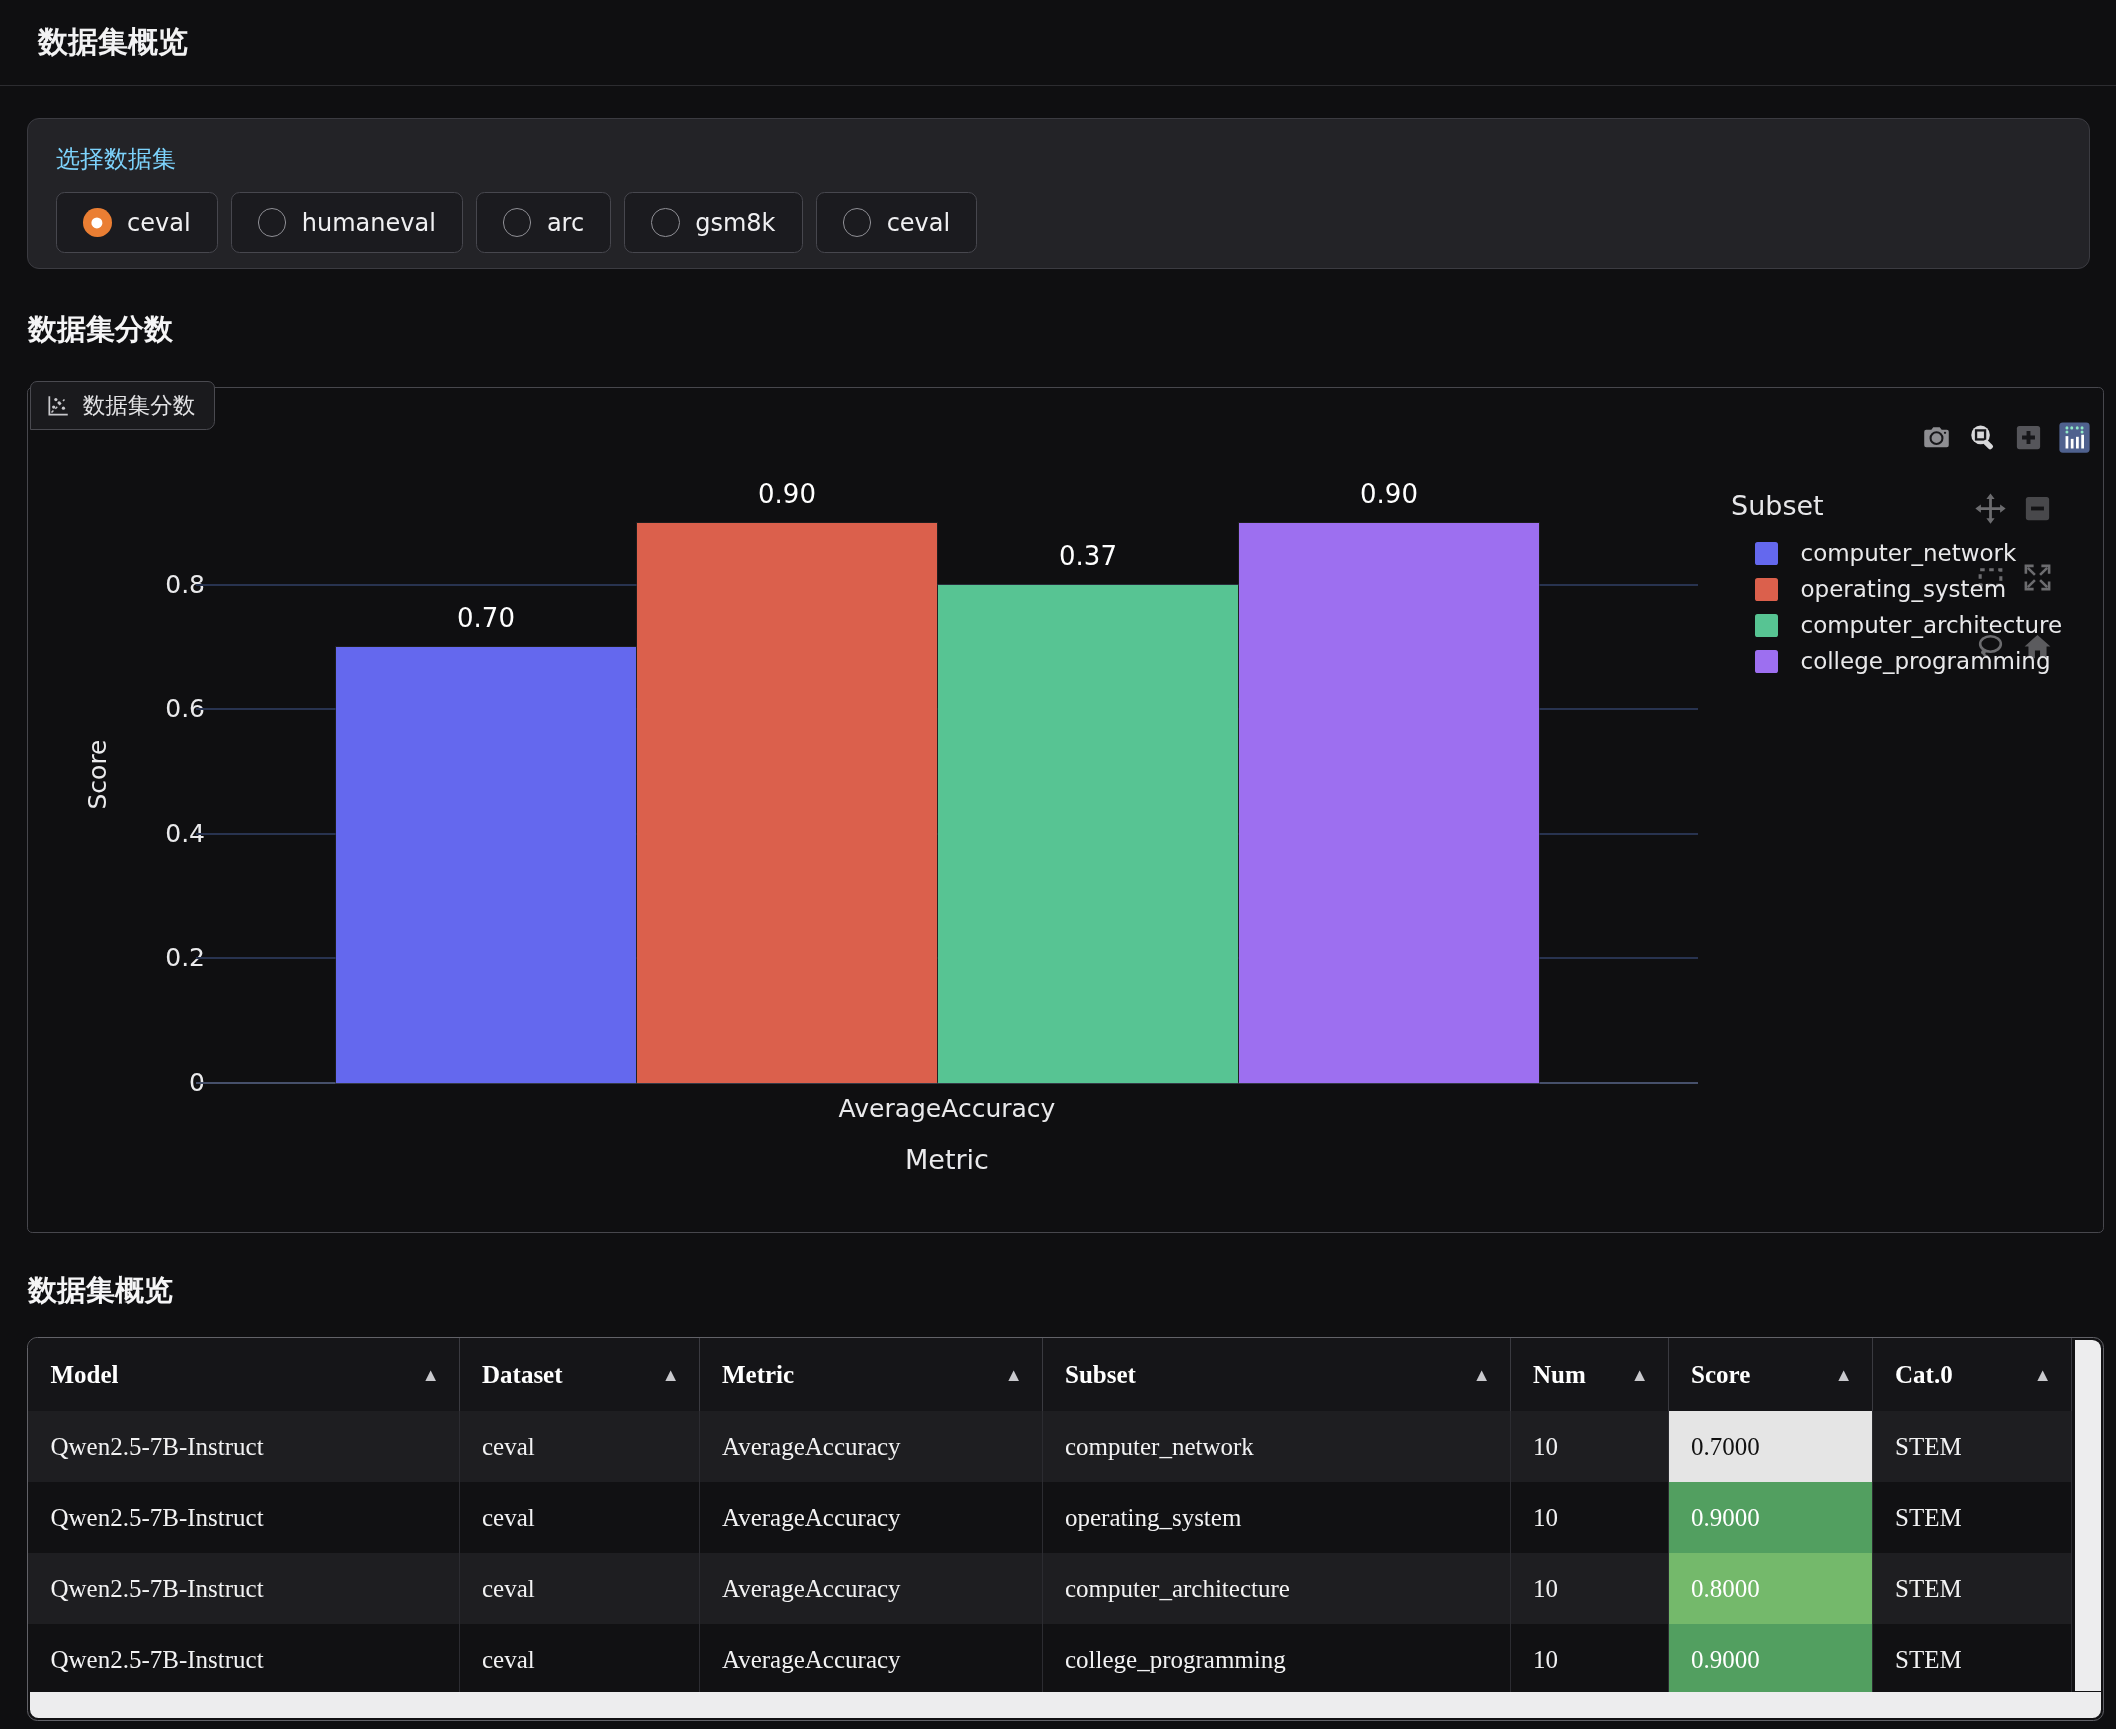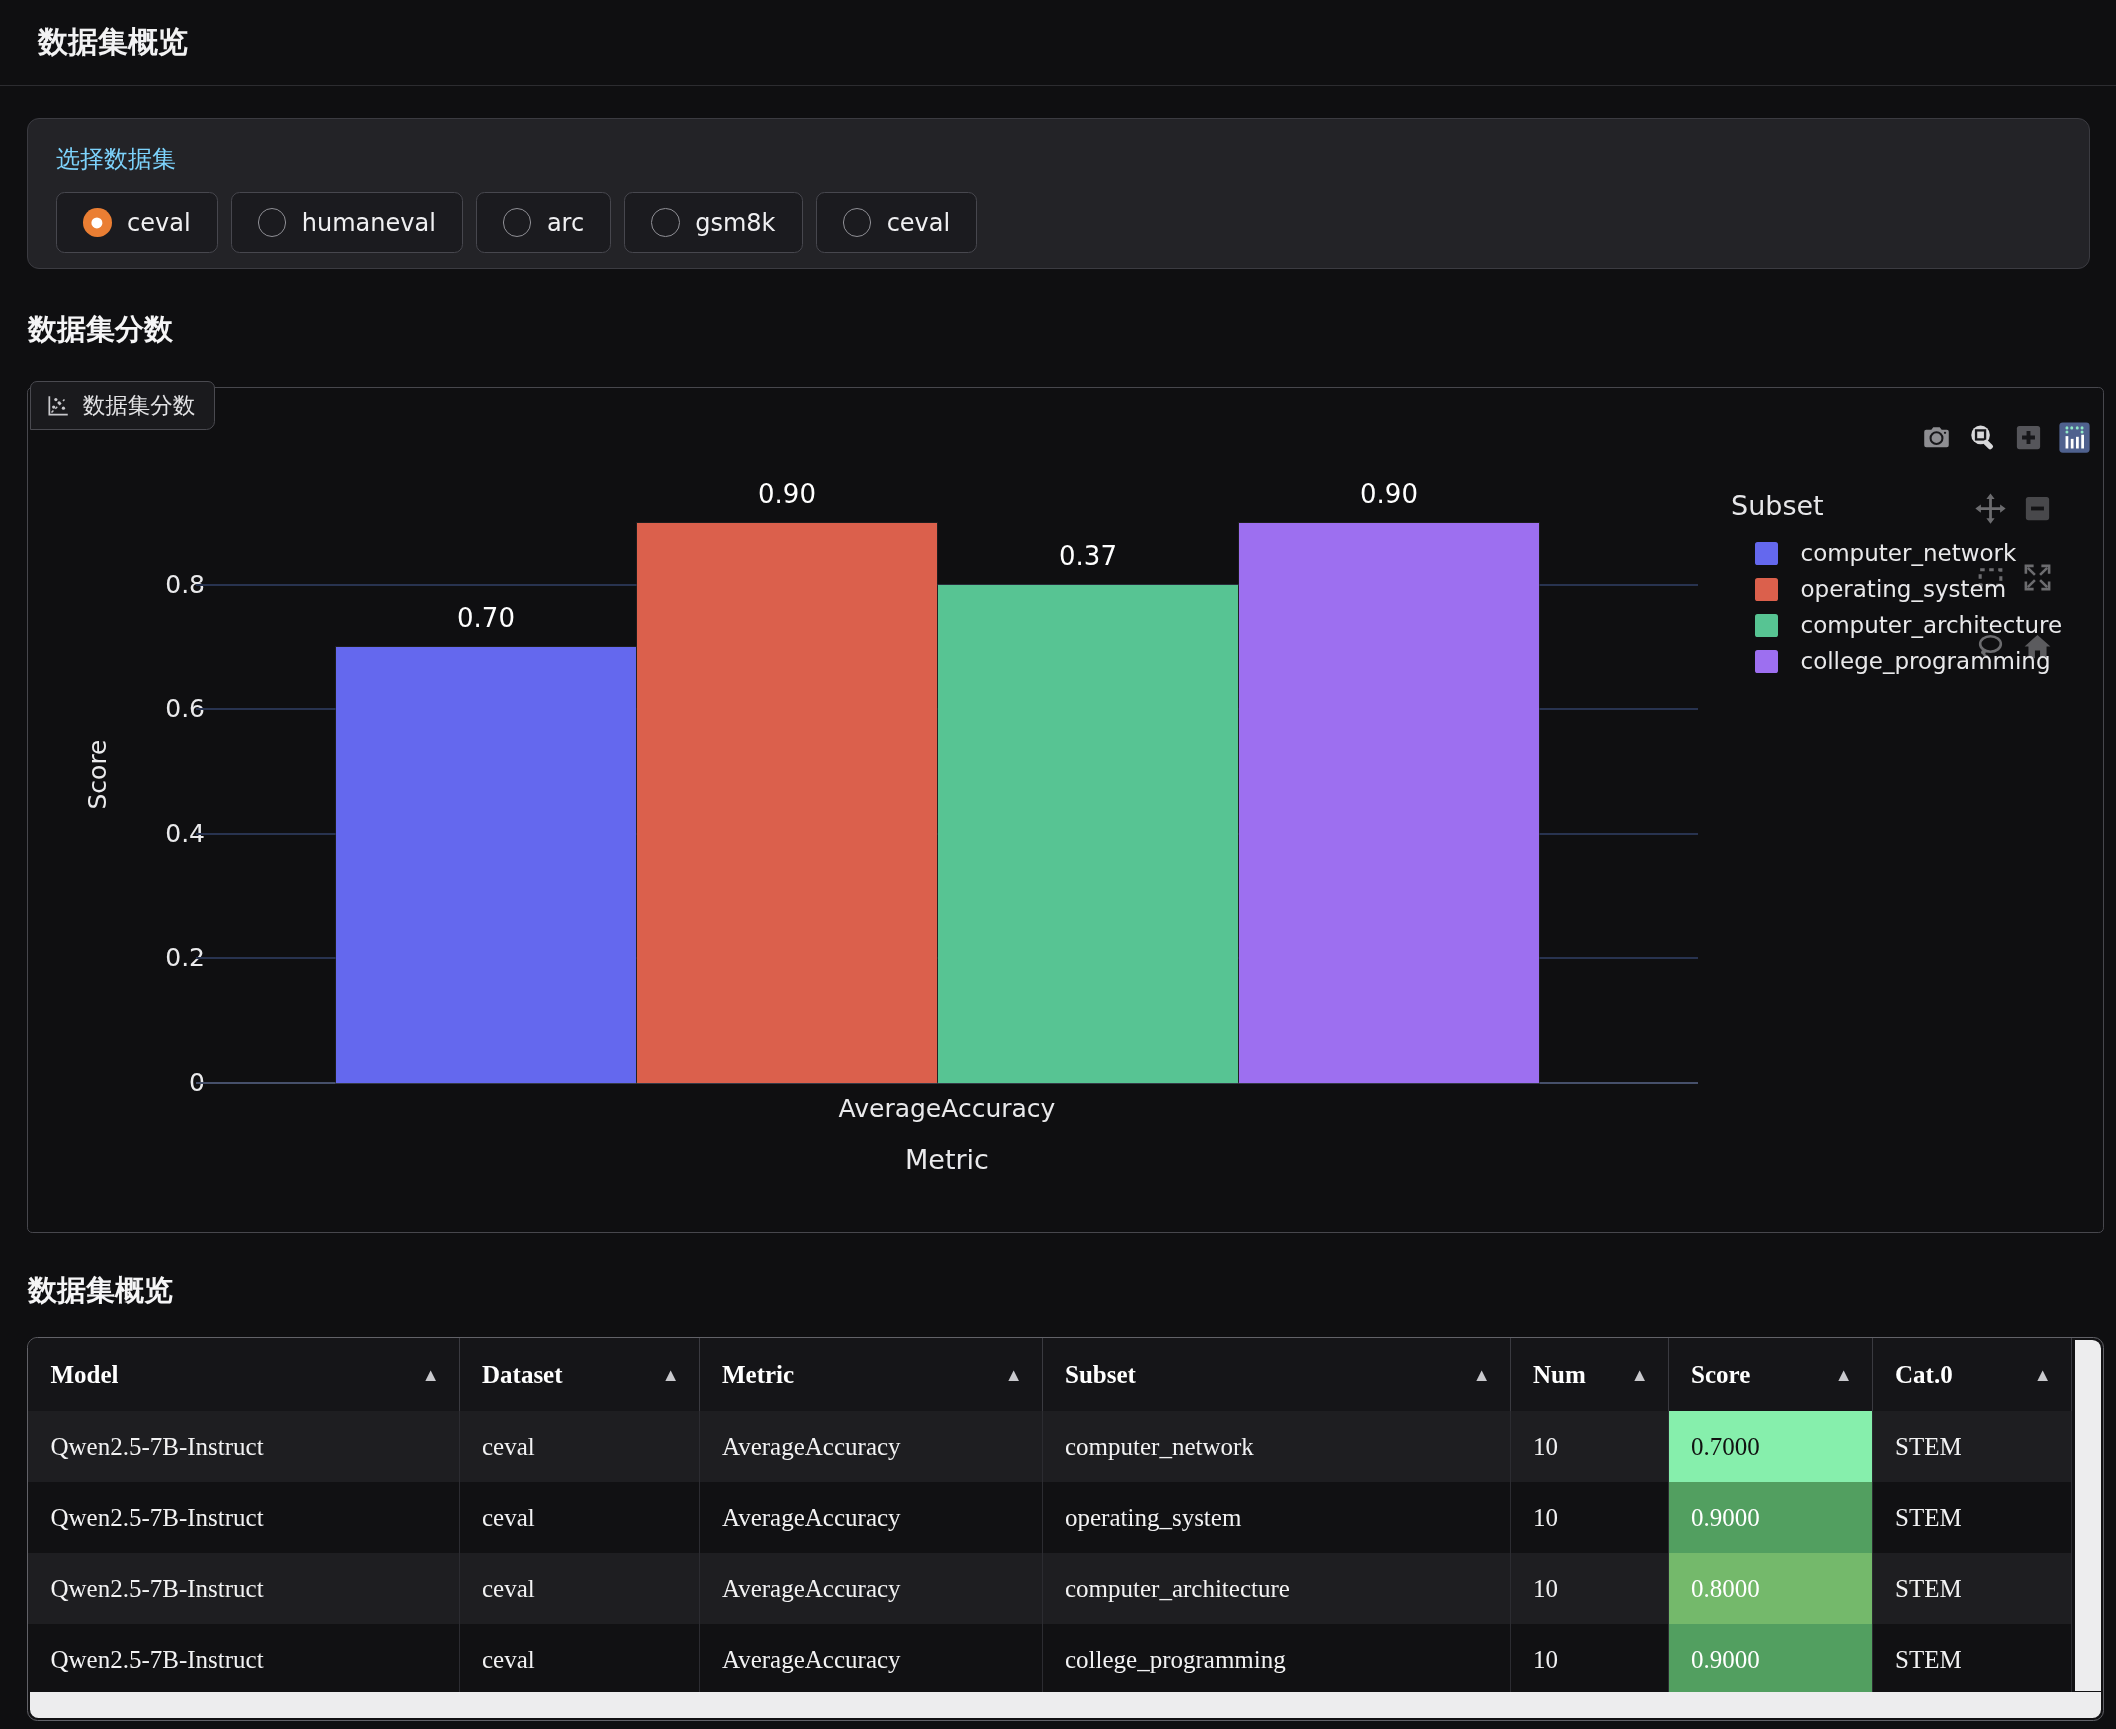--- a/index.html
+++ b/index.html
@@ -290,21 +290,21 @@
             <th><span class="th-label">Cat.0</span><span class="sort">▲</span></th>
           </tr>
         </thead>
       <tbody id="table-body">
           <tr class="odd">
             <td>Qwen2.5-7B-Instruct</td>
             <td>ceval</td>
             <td>AverageAccuracy</td>
             <td>computer_network</td>
             <td>10</td>
-            <td style="background: #86efac; color: rgb(17, 17, 17);">0.7000</td>
+            <td style="background: #e5e5e5; color: rgb(17, 17, 17);">0.7000</td>
             <td>STEM</td>
           </tr>
           <tr class="even">
             <td>Qwen2.5-7B-Instruct</td>
             <td>ceval</td>
             <td>AverageAccuracy</td>
             <td>operating_system</td>
             <td>10</td>
             <td style="background: rgb(82, 159, 96); color: rgb(255, 255, 255);">0.9000</td>
             <td>STEM</td>

